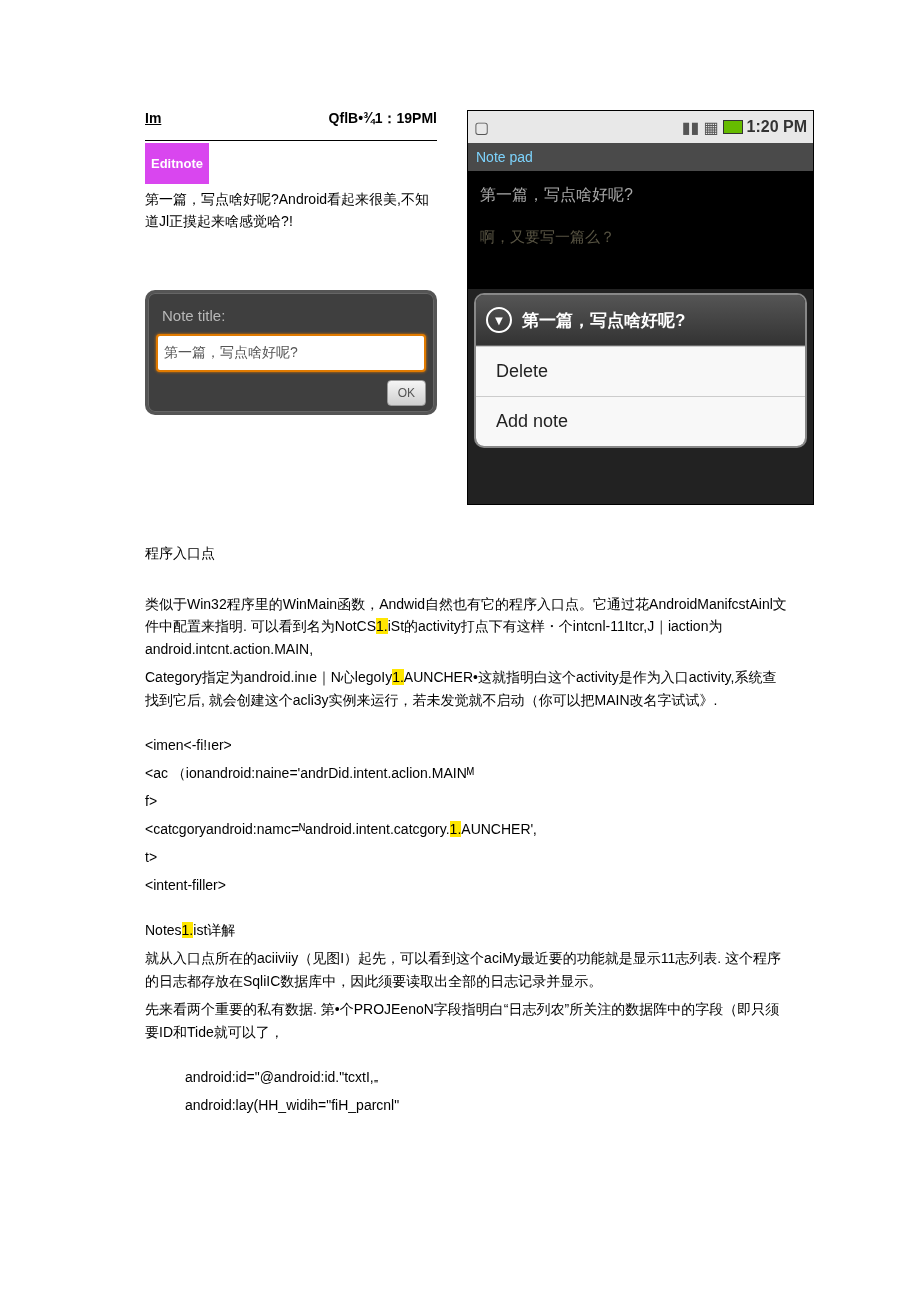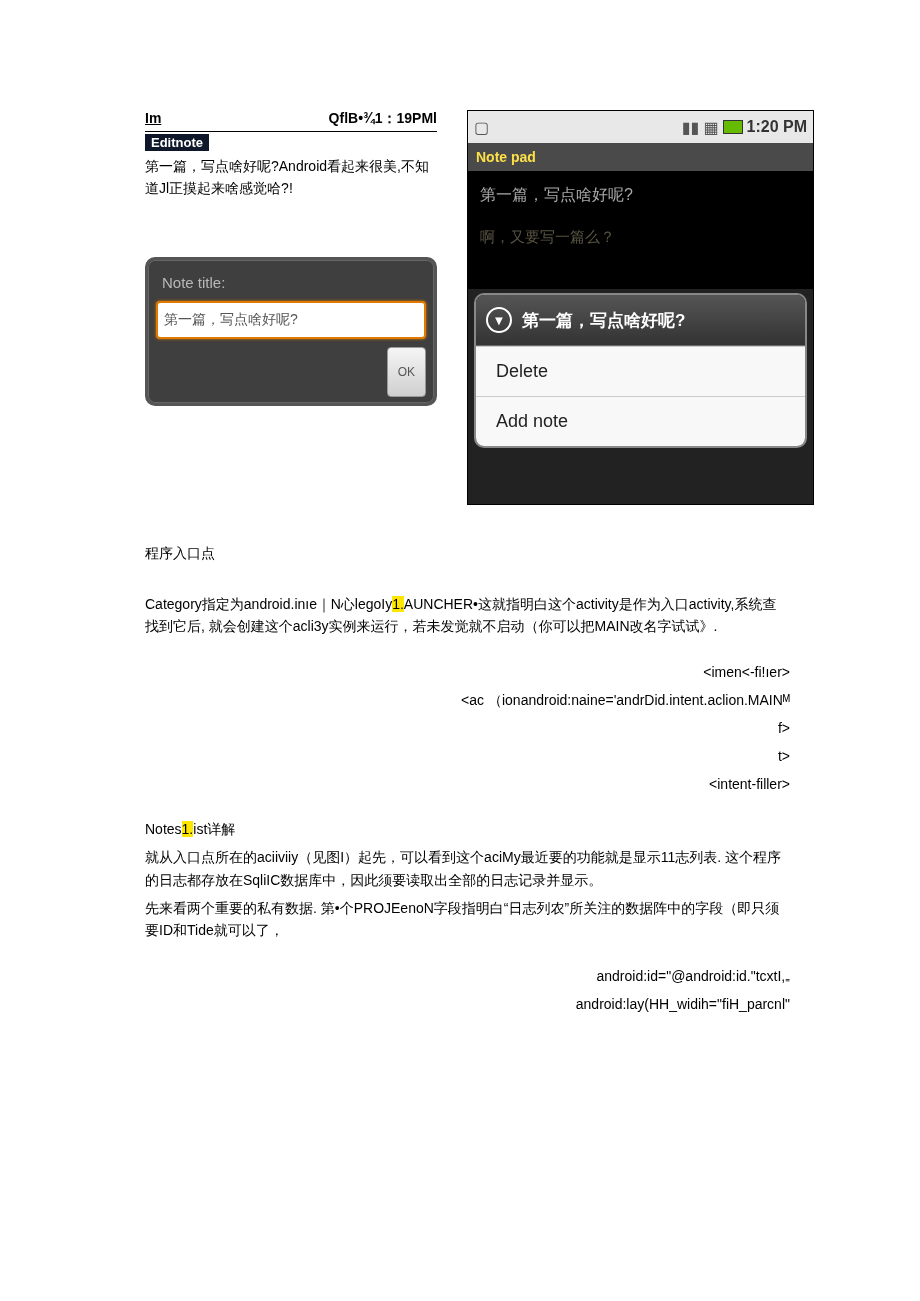--- a/index.html
+++ b/index.html
@@ -20,30 +20,30 @@
     align-items: flex-start;
   }
   .left-block {
     flex: 0 0 280px;
   }
   .header-line {
     display: flex;
     justify-content: space-between;
     font-weight: bold;
     border-bottom: 1.5px solid #000;
-    padding-bottom: 3px;
+    padding-bottom: 12px;
   }
   .header-line span:first-child {
     text-decoration: underline;
   }
   .editnote {
-    background: #0f172a;
+    background: #d946ef;
     color: #fff;
     display: inline-block;
-    padding: 1px 6px;
+    padding: 13px 6px;
     font-weight: bold;
     margin: 2px 0 4px 0;
     font-size: 13px;
   }
   .para1 {
     line-height: 1.6;
   }
   .note-title-box {
     margin-top: 57px;
     background: #3f3f3f;
@@ -69,21 +69,21 @@
   }
   .ok-row {
     text-align: right;
     margin-top: 8px;
   }
   .ok-btn {
     display: inline-block;
     background: linear-gradient(#f5f5f5,#cfcfcf);
     border: 1px solid #999;
     border-radius: 4px;
-    padding: 17px 10px;
+    padding: 5px 10px;
     font-size: 12px;
     color: #555;
   }
   .phone {
     flex: 0 0 345px;
     background: #222;
     border: 1px solid #000;
     position: relative;
   }
   .statusbar {
@@ -110,24 +110,23 @@
   }
   .battery {
     display:inline-block;
     width:18px;height:12px;
     background:#6b0;
     border:1px solid #333;
     position:relative;
   }
   .phone-header {
     background: #4a4a4a;
-    color: #fde047;
+    color: #7dd3fc;
     padding: 6px 8px;
     font-size: 14px;
-    font-weight: bold;
   }
   .note-area {
     background: #000;
     padding: 14px 10px 4px 12px;
     min-height: 100px;
   }
   .note-line1 {
     color: #a8a8a8;
     font-size: 16px;
     margin-bottom: 22px;
@@ -174,21 +173,21 @@
     height: 50px;
   }
 
   h2.sec {
     font-weight: normal;
     font-size: 14px;
     margin: 40px 0 30px 0;
   }
   p { line-height: 1.6; margin: 6px 0; }
   .hl { background: #ffe600; }
-  .code-block { margin: 20px 0; line-height: 2; text-align: right; }
+  .code-block { margin: 20px 0; line-height: 2; }
   .indent { padding-left: 40px; }
 </style>
 </head>
 <body>
 
 <div class="page">
   <div class="top-row">
     <div class="left-block">
       <div class="header-line">
         <span>Im</span>
@@ -231,27 +230,33 @@
         <div class="ctx-item">Delete</div>
         <div class="ctx-item">Add note</div>
       </div>
       <div class="phone-bottom"></div>
     </div>
   </div>
 
   <h2 class="sec">程序入口点</h2>
 
   <p>
+    <span>类似于Win32程序里的WinMain函数，Andwid自然也有它的程序入口点。它通过花AndroidManifcstAinl文件中配置来指明. 可以看到名为NotCS</span><span class="hl">1.</span><span>iSt的activity打点下有这样・个intcnl-11Itcr,J｜iaction为android.intcnt.action.MAIN,</span>
+  </p>
+  <p>
     <span>Category指定为android.inıe｜N心legoIy</span><span class="hl">1.</span><span>AUNCHER•这就指明白这个activity是作为入口activity,系统查找到它后, 就会创建这个acli3y实例来运行，若未发觉就不启动（你可以把MAIN改名字试试》.</span>
   </p>
 
   <div class="code-block">
     <div>&lt;imen&lt;-fi!ıer&gt;</div>
     <div>&lt;ac （ionandroid:naine='andrDid.intent.aclion.MAINᴹ</div>
     <div>f&gt;</div>
+    <div>
+      <span>&lt;catcgoryandroid:namc=ᴺandroid.intent.catcgory.</span><span class="hl">1.</span><span>AUNCHER'</span><span>‚</span>
+    </div>
     <div>t&gt;</div>
     <div>&lt;intent-filler&gt;</div>
   </div>
 
   <p>
     <span>Notes</span><span class="hl">1.</span><span>ist详解</span>
   </p>
   <p>就从入口点所在的aciiviiy（见图I）起先，可以看到这个aciMy最近要的功能就是显示11志列表. 这个程序的日志都存放在SqliIC数据库中，因此须要读取出全部的日志记录并显示。</p>
 
   <p>先来看两个重要的私有数据. 第•个PROJEenoN字段指明白“日志列农”所关注的数据阵中的字段（即只须要ID和Tide就可以了，</p>

